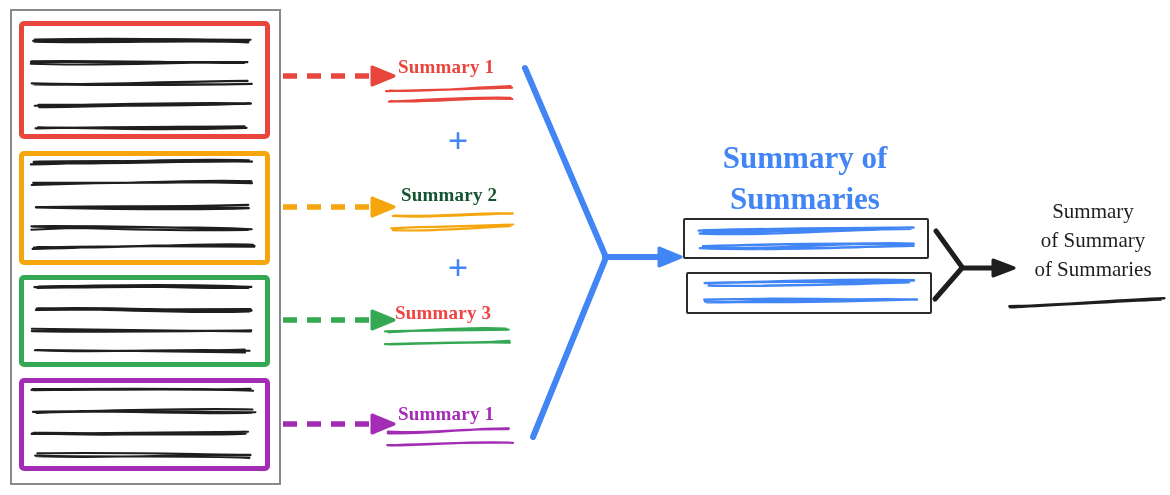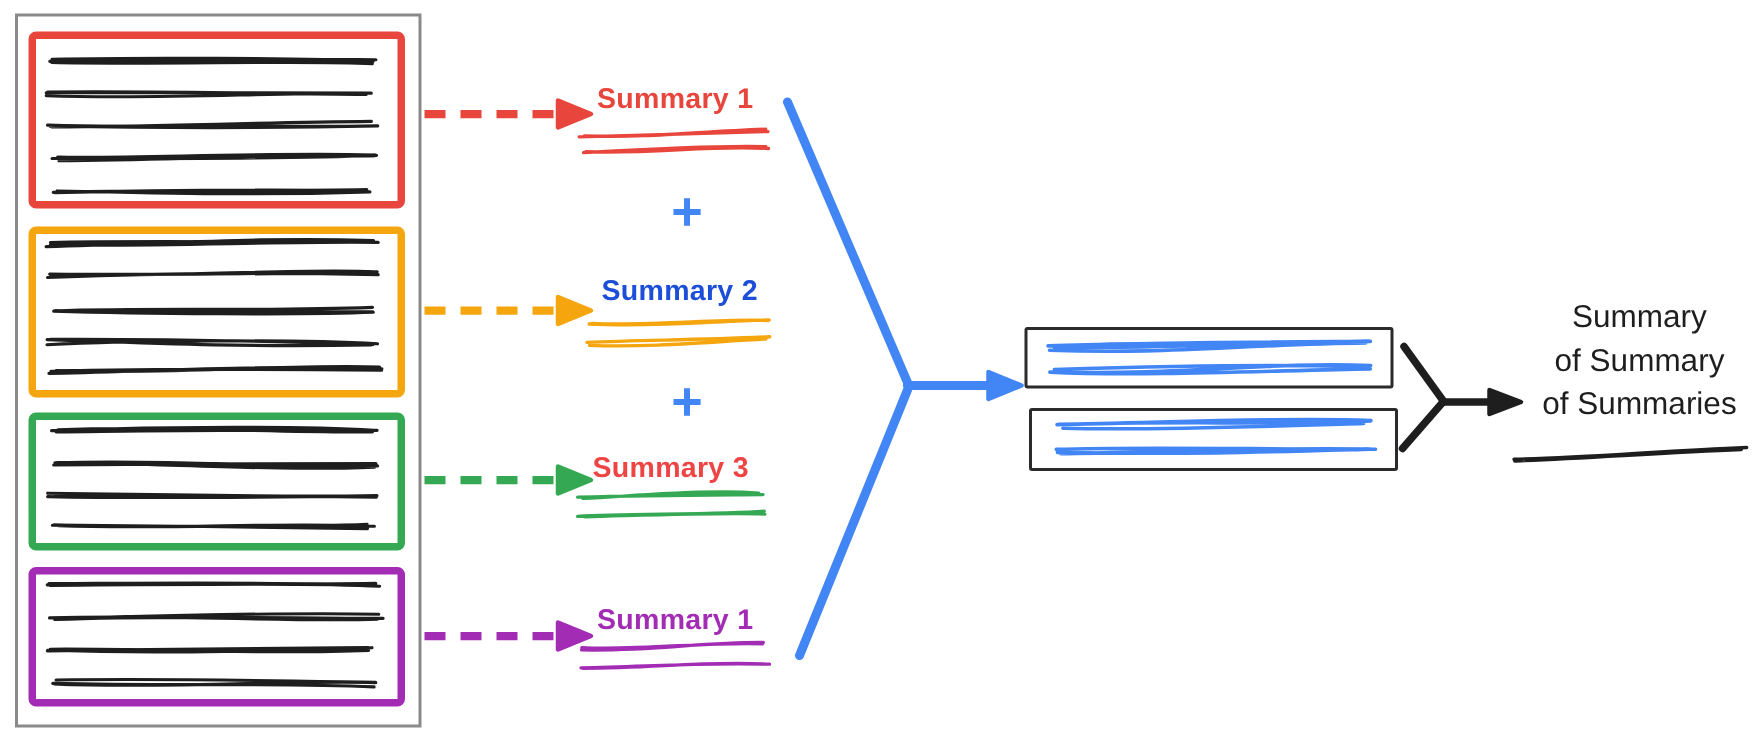--- a/index.html
+++ b/index.html
@@ -1,20 +1,20 @@
 <!DOCTYPE html>
 <html><head>
 <meta charset="utf-8">
 <style>
   html,body{margin:0;padding:0;background:#ffffff;}
   .canvas{
     position:relative;
     width:1170px;height:495px;
     background:#ffffff;
-    font-family:Liberation Sans, sans-serif;
+    font-family:Liberation Serif, serif;
     overflow:hidden;
   }
   .doc-stack{
     position:absolute;left:10px;top:9px;width:271px;height:476px;
     border:2px solid #8a8a8a;background:#fff;box-sizing:border-box;
   }
   .doc-box{
     position:absolute;box-sizing:border-box;
     border:5px solid #000;border-radius:5px;background:transparent;
   }
@@ -57,28 +57,30 @@
 
 <div class="canvas">
 
   <div class="doc-stack" style="border-color: rgb(138, 138, 138);"></div>
   <div class="doc-box" id="docbox1" style="border-color: rgb(232, 69, 60);"></div>
   <div class="doc-box" id="docbox2" style="border-color: rgb(245, 165, 13);"></div>
   <div class="doc-box" id="docbox3" style="border-color: rgb(52, 168, 83);"></div>
   <div class="doc-box" id="docbox4" style="border-color: rgb(163, 44, 181);"></div>
 
   <div class="sum-label" id="sumlab1" style="color: rgb(232, 69, 60);">Summary 1</div>
-  <div class="sum-label" id="sumlab2" style="color: #1d4ed8;">Summary 2</div>
+  <div class="sum-label" id="sumlab2" style="color: #14532d;">Summary 2</div>
   <div class="sum-label" id="sumlab3" style="color: #ef4444;">Summary 3</div>
   <div class="sum-label" id="sumlab4" style="color: rgb(163, 44, 181);">Summary 1</div>
 
   <div class="plus" id="plus1" style="color: rgb(66, 133, 244);">+</div>
   <div class="plus" id="plus2" style="color: rgb(66, 133, 244);">+</div>
 
   <div class="big-title" id="bigtitle" style="color: rgb(66, 133, 244);">
+    <span>Summary of</span>
+    <span>Summaries</span>
   </div>
 
   <div class="sos-box" id="sosbox1" style="border-color: rgb(43, 43, 43);"></div>
   <div class="sos-box" id="sosbox2" style="border-color: rgb(43, 43, 43);"></div>
 
   <div class="final-label" id="finallabel" style="color: rgb(30, 30, 30);">
     <span>Summary</span>
     <span>of Summary</span>
     <span>of Summaries</span>
   </div>

